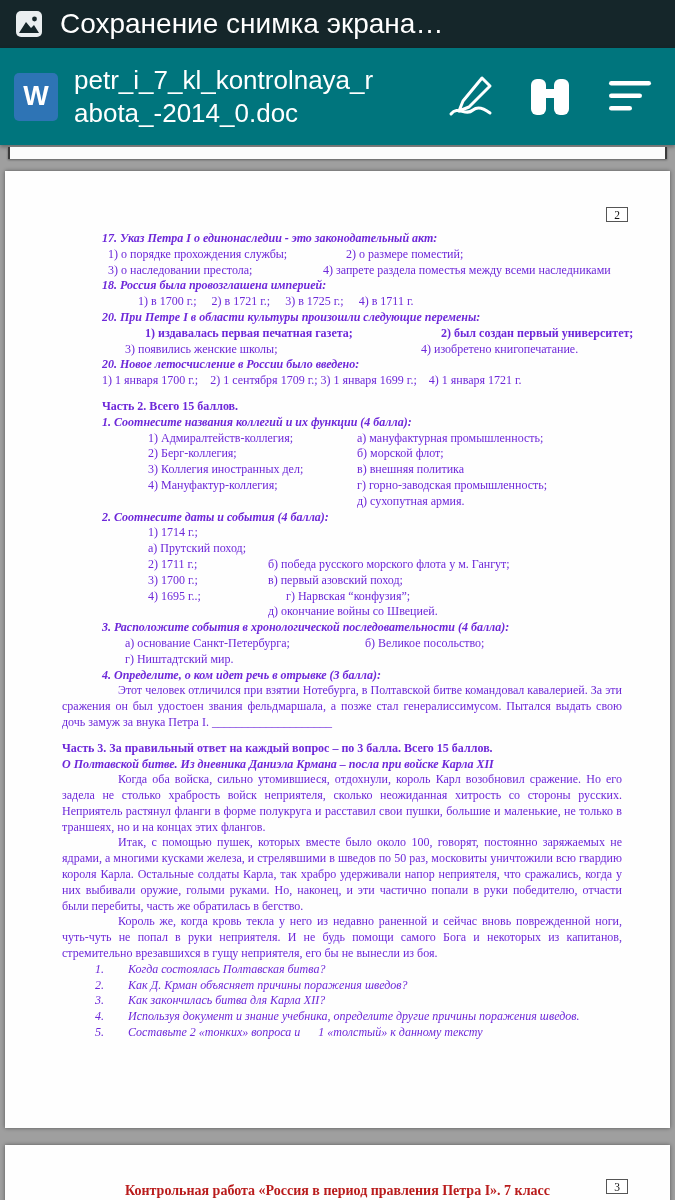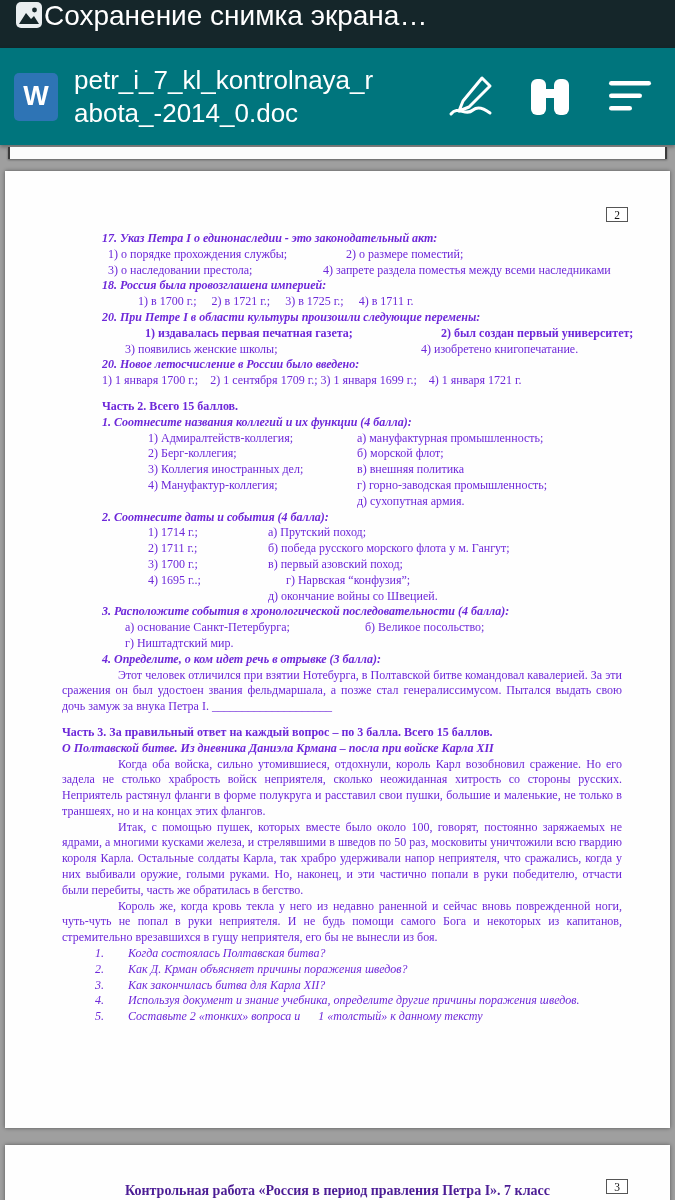--- a/index.html
+++ b/index.html
@@ -1,22 +1,22 @@
 <!DOCTYPE html>
 <html><head>
 <meta charset="utf-8">
 <style>
   * { box-sizing: border-box; margin: 0; padding: 0; }
   html,body { width:675px; height:1200px; overflow:hidden; }
   body { background:#9f9f9f; font-family:"Liberation Sans", sans-serif; }
 
   
   .status-bar{
-    height:48px; background:#15262a; display:flex; 
-    padding:0 14px;
+    height:48px; background:#15262a; display:flex; align-items:center;
+    gap:16px; padding:0 14px;
   }
   .status-title{ color:#ffffff; font-size:28px; white-space:nowrap; }
   .ss-icon svg{ display:block; }
 
   
   .app-bar{
     height:97px; background:#00757d; display:flex; align-items:center;
     padding:0 14px; box-shadow:0 2px 4px rgba(0,0,0,.35);
   }
   .doc-icon{
@@ -50,21 +50,21 @@
   .page-3{ height:70px; margin-top:17px; }
   .pagenum-box{
     position:absolute; top:36px; right:42px;
     border:1px solid #555; background:#fff; color:#111;
     font-family:"Liberation Serif", serif; font-size:11.5px;
     min-width:22px; height:15px; line-height:14px; text-align:center; padding:0 5px;
   }
   .page-3 .pagenum-box{ top:34px; }
   .page3-title{
     margin-top:38px; text-align:center; font-family:"Liberation Serif", serif;
-    font-weight:bold; font-size:14px; color:#4c1d95;
+    font-weight:bold; font-size:14px; color:#b91c1c;
   }
 
   
   .doc-body{
     padding:60px 48px 0 57px;
     font-family:"Liberation Serif", serif;
     font-size:12px; line-height:15.8px; color:#6d28d9;
   }
   .blk{ white-space:pre-wrap; }
   .blk-h{ font-weight:bold; font-style:italic; margin-left:40px; }
@@ -148,21 +148,21 @@
           <div class="blk blk-t">1) 1 января 1700 г.;    2) 1 сентября 1709 г.; 3) 1 января 1699 г.;    4) 1 января 1721 г.</div>
           <div class="blk blk-gap"></div>
           <div class="blk blk-b">Часть 2. Всего 15 баллов.</div>
           <div class="blk blk-h">1. Соотнесите названия коллегий и их функции (4 балла):</div>
           <div class="blk blk-row" style="margin-left: 86px;"><span class="col1" style="width: 209px;">1) Адмиралтейств-коллегия;</span><span>а) мануфактурная промышленность;</span></div>
           <div class="blk blk-row" style="margin-left: 86px;"><span class="col1" style="width: 209px;">2) Берг-коллегия;</span><span>б) морской флот;</span></div>
           <div class="blk blk-row" style="margin-left: 86px;"><span class="col1" style="width: 209px;">3) Коллегия иностранных дел;</span><span>в) внешняя политика</span></div>
           <div class="blk blk-row" style="margin-left: 86px;"><span class="col1" style="width: 209px;">4) Мануфактур-коллегия;</span><span>г) горно-заводская промышленность;</span></div>
           <div class="blk blk-row" style="margin-left: 86px;"><span class="col1" style="width: 209px;"></span><span>д) сухопутная армия.</span></div>
           <div class="blk blk-h">2. Соотнесите даты и события (4 балла):</div>
-          <div class="blk blk-row" style="margin-left: 86px;"><span class="col1" style="width: 120px;">1) 1714 г.;</span><span>а) Прутский поход;</span></div>
+          <div class="blk blk-row" style="margin-left: 86px; flex-direction: column;"><span class="col1" style="width: 120px;">1) 1714 г.;</span><span>а) Прутский поход;</span></div>
           <div class="blk blk-row" style="margin-left: 86px;"><span class="col1" style="width: 120px;">2) 1711 г.;</span><span>б) победа русского морского флота у м. Гангут;</span></div>
           <div class="blk blk-row" style="margin-left: 86px;"><span class="col1" style="width: 120px;">3) 1700 г.;</span><span>в) первый азовский поход;</span></div>
           <div class="blk blk-row" style="margin-left: 86px; gap: 18px;"><span class="col1" style="width: 120px;">4) 1695 г..;</span><span>г) Нарвская “конфузия”;</span></div>
           <div class="blk blk-row" style="margin-left: 86px;"><span class="col1" style="width: 120px;"></span><span>д) окончание войны со Швецией.</span></div>
           <div class="blk blk-h">3. Расположите события в хронологической последовательности (4 балла):</div>
           <div class="blk blk-row" style="margin-left: 63px;"><span class="col1" style="width: 240px;">а) основание Санкт-Петербурга;</span><span>б) Великое посольство;</span></div>
           <div class="blk blk-row" style="margin-left: 63px;"><span>г) Ништадтский мир.</span></div>
           <div class="blk blk-h">4. Определите, о ком идет речь в отрывке (3 балла):</div>
           <div class="blk blk-p">Этот человек отличился при взятии Нотебурга, в Полтавской битве командовал кавалерией. За эти сражения он был удостоен звания фельдмаршала, а позже стал генералиссимусом. Пытался выдать свою дочь замуж за внука Петра I. ____________________</div>
           <div class="blk blk-gap"></div>

